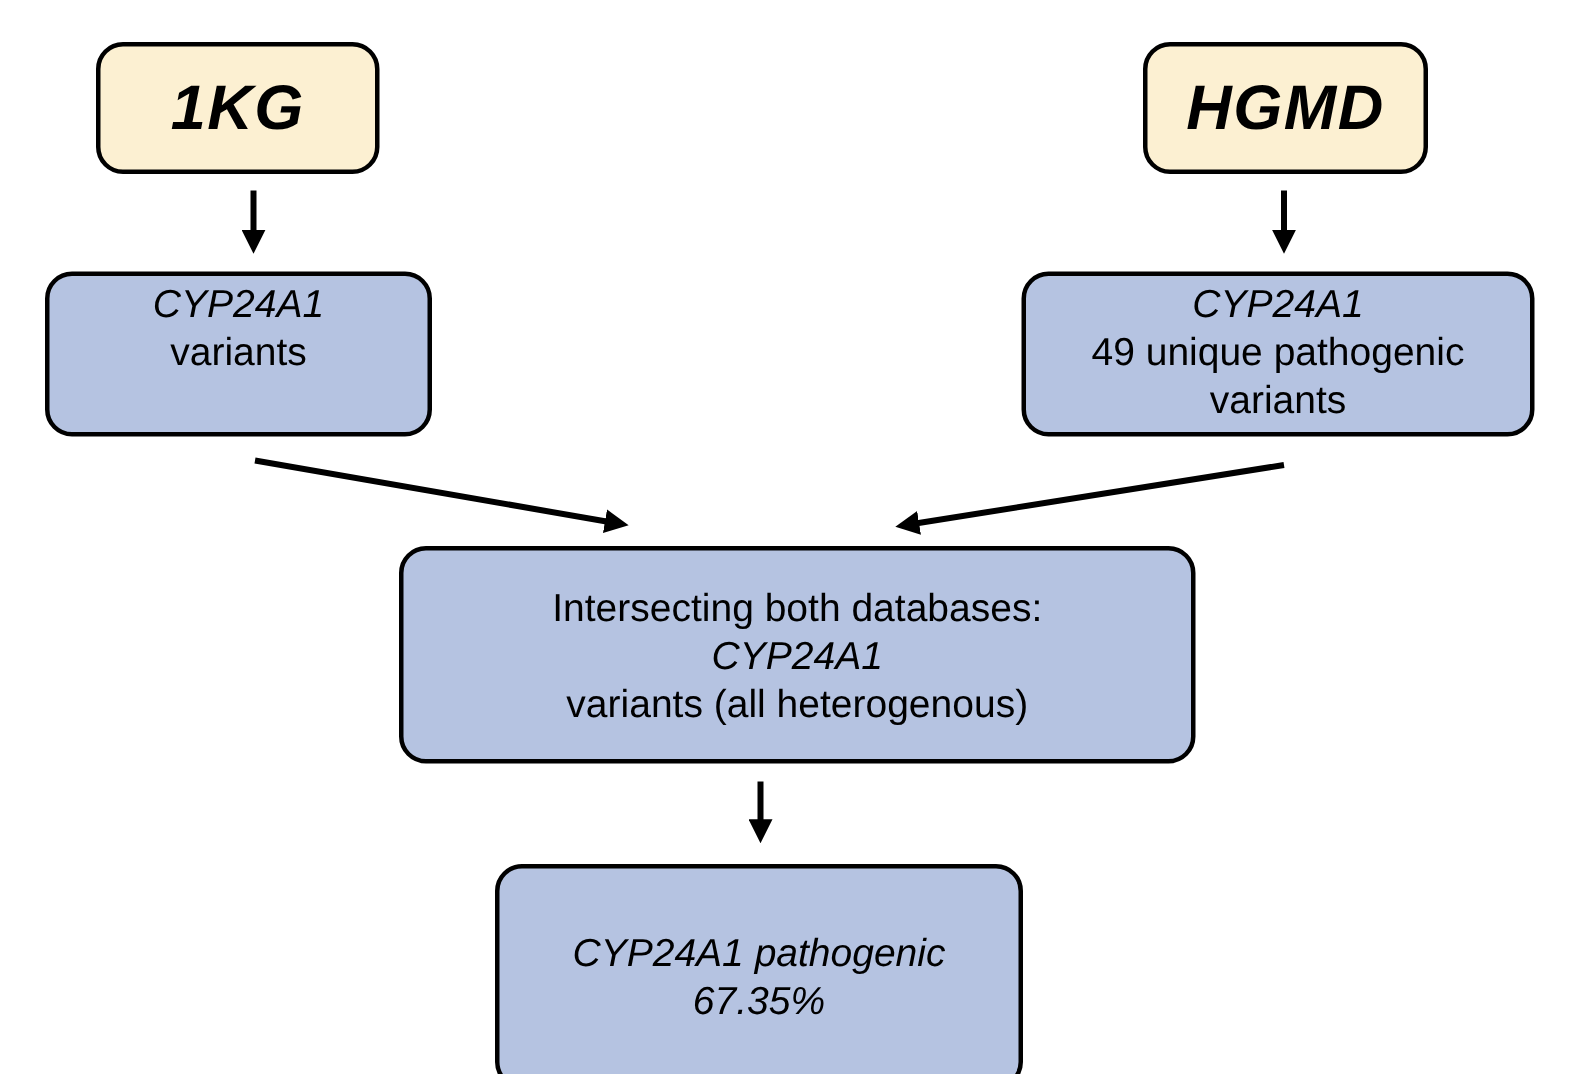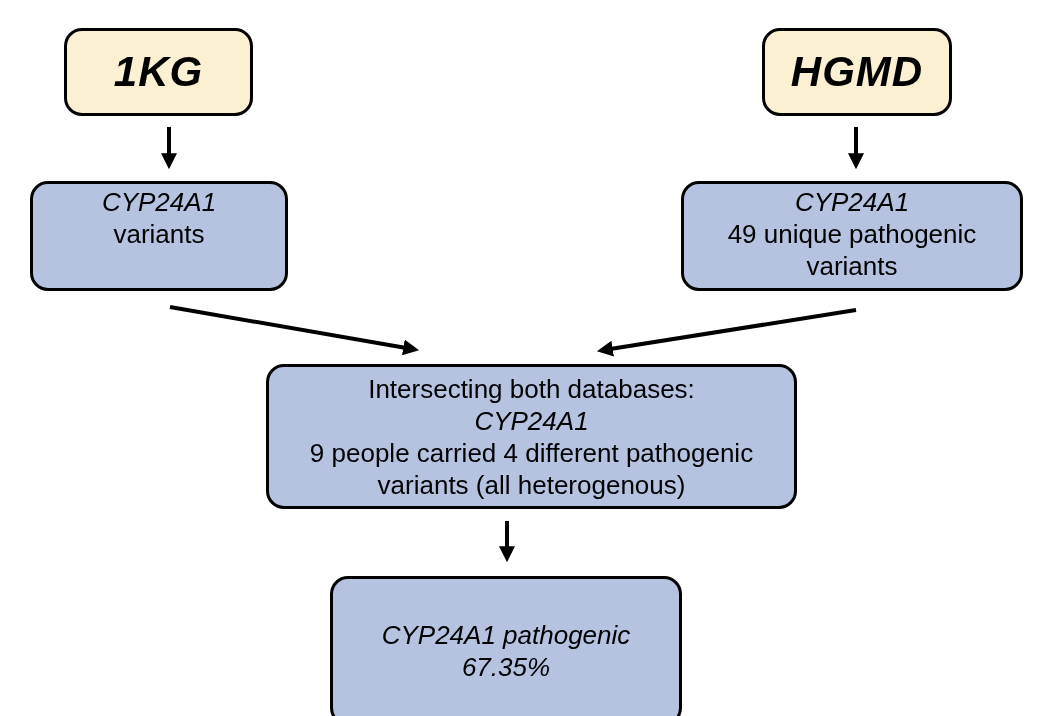--- a/index.html
+++ b/index.html
@@ -46,20 +46,19 @@
 
 <div class="box step" style="left:681px; top:181px; width:342px; height:110px; justify-content:flex-start; padding-top:2px;">
   <span class="line it">CYP24A1</span>
   <span class="line">49 unique pathogenic</span>
   <span class="line">variants</span>
 </div>
 
 <div class="box step" style="left:250px; top:364px; width:531px; height:145px;margin-left:16px;">
   <span class="line">Intersecting both databases:</span>
   <span class="line it">CYP24A1</span>
-  <span class="line">9 people carried 4 different pathogenic</span>
   <span class="line">variants (all heterogenous)</span>
 </div>
 
 <div class="box step" style="left:330px; top:576px; width:352px; height:150px;">
   <span class="line it">CYP24A1 pathogenic</span>
   <span class="line it">67.35%</span>
 </div>
 
 </body></html>

